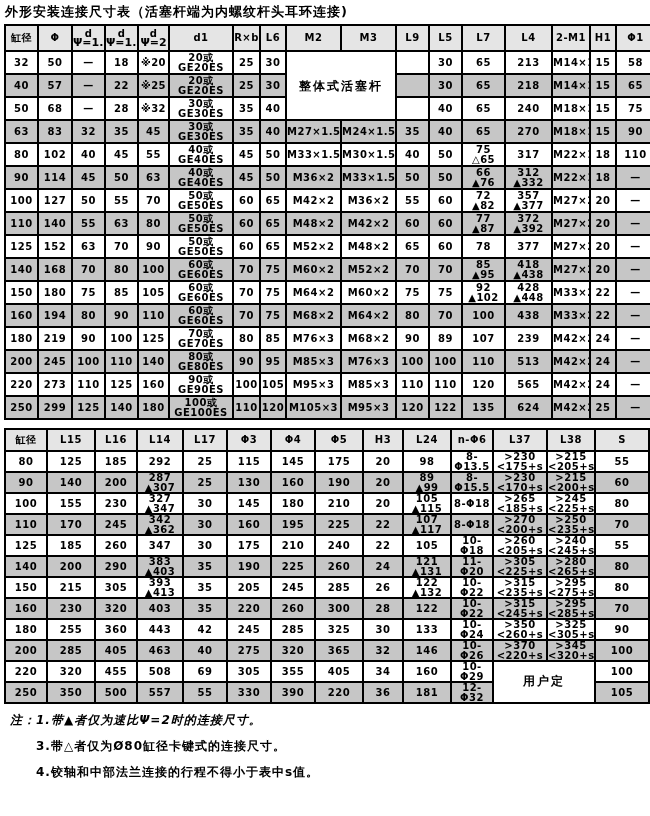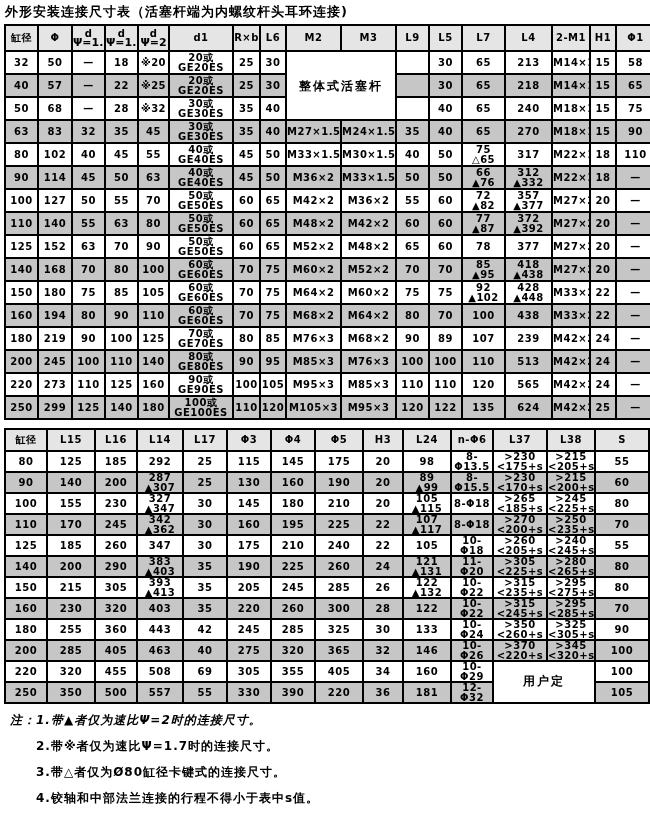--- a/index.html
+++ b/index.html
@@ -649,16 +649,15 @@
           <td>181</td>
           <td>12-Φ32</td>
           <td>105</td>
         </tr>
       </tbody>
     </table>
   </div>
 
 <div class="notes" id="notes-mount">
     <div class="note-line first"><span>注：</span><span>1.带▲者仅为速比Ψ=2时的连接尺寸。</span></div>
-    <div class="note-line"><span>2.带※者仅为速比Ψ=1.7时的连接尺寸。</span></div>
     <div class="note-line"><span>3.带△者仅为Ø80缸径卡键式的连接尺寸。</span></div>
     <div class="note-line"><span>4.铰轴和中部法兰连接的行程不得小于表中s值。</span></div>
   </div>
 
 </body></html>

